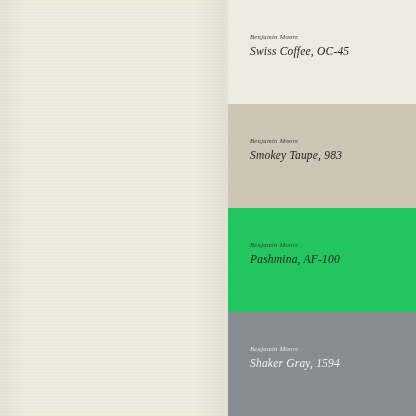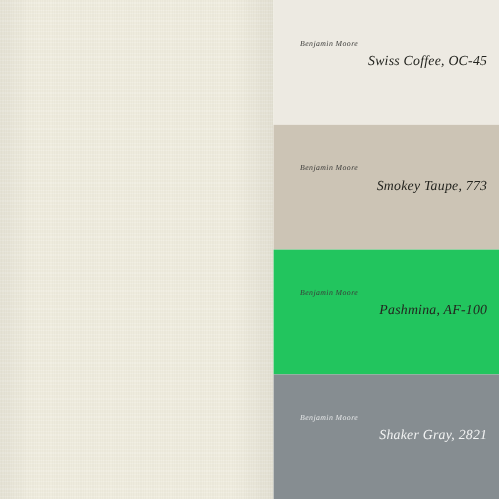--- a/index.html
+++ b/index.html
@@ -117,21 +117,20 @@
     line-height: 1;
   }
   .name {
     font-size: 11.5px;
     font-style: italic;
     letter-spacing: 0.2px;
     color: #23241f;
     margin: 0;
     line-height: 1.1;
     white-space: nowrap;
-    text-align: right;
   }
   .swatch.dark .brand { color: #e6e8e9; }
   .swatch.dark .name  { color: #f2f3f3; }
 </style>
 </head>
 <body>
 
 <div id="scene">
 
   <div id="fabric" style="background-color: rgb(238, 235, 221);">
@@ -146,32 +145,32 @@
     <div class="swatch" style="background-color: rgb(237, 234, 226);">
       <div class="swatch-text">
         <p class="brand">Benjamin Moore</p>
         <p class="name">Swiss Coffee, OC-45</p>
       </div>
     </div>
 
     <div class="swatch" style="background-color: rgb(204, 196, 181);">
       <div class="swatch-text">
         <p class="brand">Benjamin Moore</p>
-        <p class="name">Smokey Taupe, 773</p>
+        <p class="name">Smokey Taupe, 983</p>
       </div>
     </div>
 
     <div class="swatch" style="background-color: #22c55e;">
       <div class="swatch-text">
         <p class="brand">Benjamin Moore</p>
         <p class="name">Pashmina, AF-100</p>
       </div>
     </div>
 
     <div class="swatch dark" style="background-color: rgb(134, 141, 145);">
       <div class="swatch-text">
         <p class="brand">Benjamin Moore</p>
-        <p class="name">Shaker Gray, 2821</p>
+        <p class="name">Shaker Gray, 1594</p>
       </div>
     </div>
 
   </div>
 </div>
 
 </body></html>

